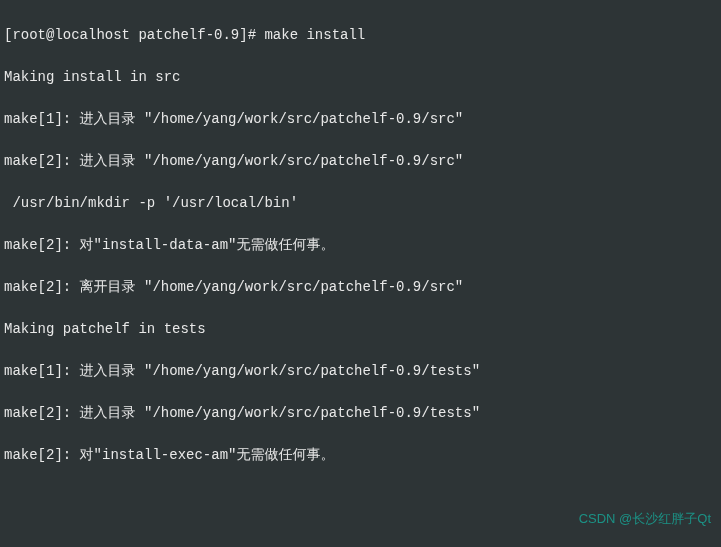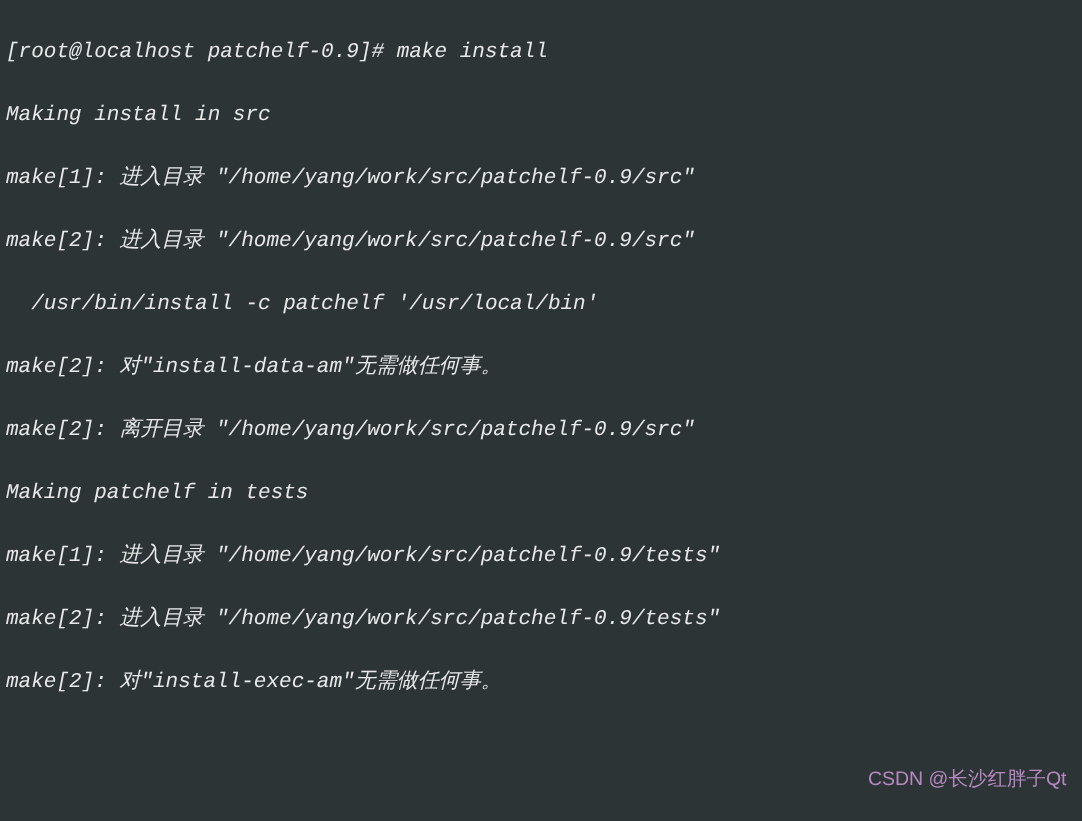--- a/index.html
+++ b/index.html
@@ -17,41 +17,40 @@
       width: 721px;
       height: 547px;
       overflow: hidden;
       position: relative;
     }
     .terminal {
       white-space: pre;
     }
     .line {
       display: block;
-      font-style: italic;
     }
     .watermark {
       position: absolute;
       bottom: 18px;
       right: 10px;
-      color: #f0abfc;
+      color: #14b8a6;
       font-family: Arial, sans-serif;
       font-size: 13px;
       opacity: 0.7;
     }
   </style>
 </head>
 <body>
 
 <div class="terminal">
 <span class="line">[root@localhost patchelf-0.9]# make install</span>
 <span class="line">Making install in src</span>
 <span class="line">make[1]: 进入目录 "/home/yang/work/src/patchelf-0.9/src"</span>
 <span class="line">make[2]: 进入目录 "/home/yang/work/src/patchelf-0.9/src"</span>
-<span class="line">  /usr/bin/install -c patchelf '/usr/local/bin'</span>
+<span class="line"> /usr/bin/mkdir -p '/usr/local/bin'</span>
 <span class="line">make[2]: 对"install-data-am"无需做任何事。</span>
 <span class="line">make[2]: 离开目录 "/home/yang/work/src/patchelf-0.9/src"</span>
 <span class="line">Making patchelf in tests</span>
 <span class="line">make[1]: 进入目录 "/home/yang/work/src/patchelf-0.9/tests"</span>
 <span class="line">make[2]: 进入目录 "/home/yang/work/src/patchelf-0.9/tests"</span>
 <span class="line">make[2]: 对"install-exec-am"无需做任何事。</span>
 
 
 
 

